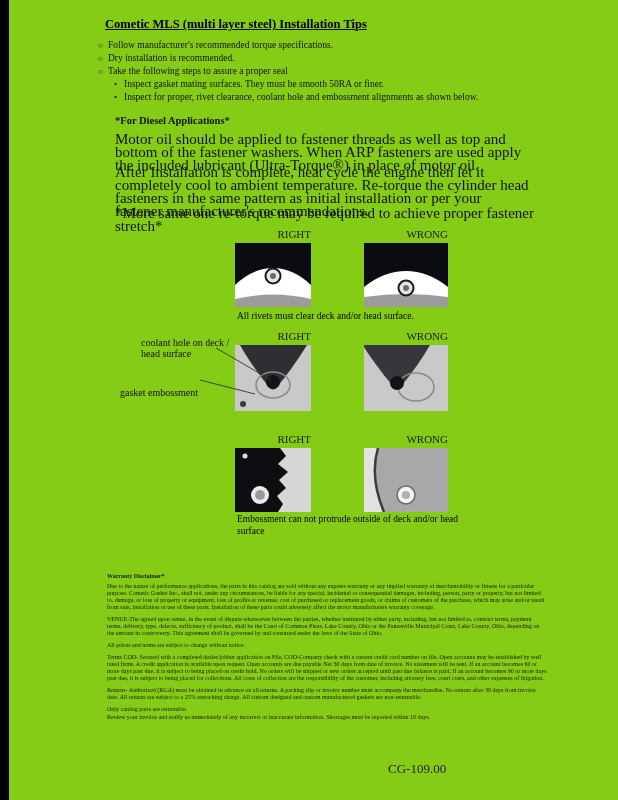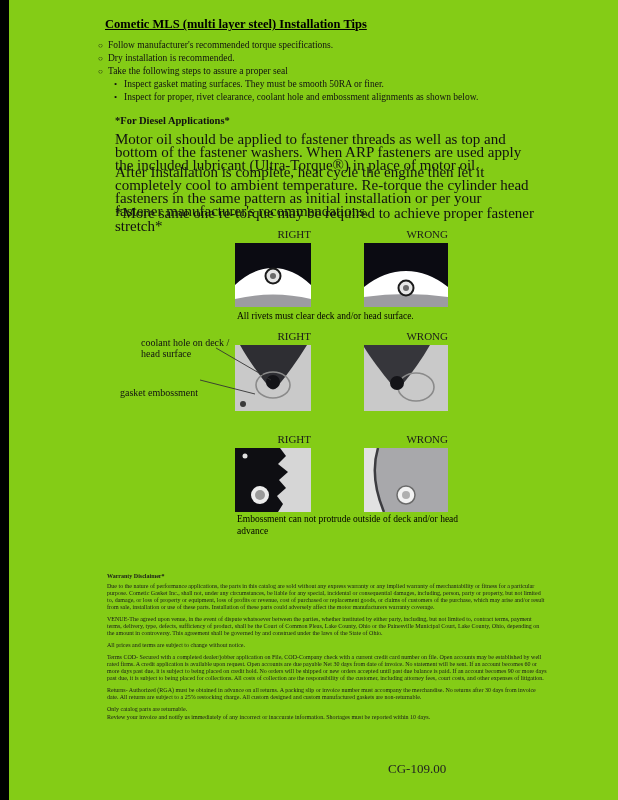--- a/index.html
+++ b/index.html
@@ -136,21 +136,21 @@
   </div>
   <div class="photo" style="left:364px; top:448px; width:84px; height:64px;">
     <svg viewBox="0 0 84 64" preserveAspectRatio="none">
       <rect width="84" height="64" fill="#e2e2e2"></rect>
       <path d="M14,0 C8,20 10,40 20,64 H84 V0 Z" fill="#a8a8ab"></path>
       <path d="M14,0 C8,20 10,40 20,64" fill="none" stroke="#3c3c40" stroke-width="2.5"></path>
       <circle cx="42" cy="47" r="9" fill="#f2f2f2" stroke="#6a6a6a" stroke-width="1.5"></circle>
       <circle cx="42" cy="47" r="4" fill="#b0b0b0"></circle>
     </svg>
   </div>
-  <div class="caption" style="left:237px; top:514px; width:235px;">Embossment can not protrude outside of deck and/or head advance</div>
+  <div class="caption" style="left:237px; top:514px; width:235px;">Embossment can not protrude outside of deck and/or head surface</div>
 
   <svg class="anno-lines">
     <line x1="216" y1="348" x2="271" y2="380" stroke="#333" stroke-width="0.9"></line>
     <line x1="200" y1="380" x2="255" y2="394" stroke="#333" stroke-width="0.9"></line>
   </svg>
 
   <div class="disclaimer">
     <div class="dheading">Warranty Disclaimer*</div>
     <p>Due to the nature of performance applications, the parts in this catalog are sold without any express warranty or any implied warranty of merchantability or fitness for a particular purpose.  Cometic Gasket Inc., shall not, under any circumstances, be liable for any special, incidental or consequential damages, including, person, party or property, but not limited to, damage, or loss of property or equipment, loss of profits or revenue, cost of purchased or replacement goods, or claims of customers of the purchase, which may arise and/or result from sale, installation or use of these parts.  Installation of these parts could adversely affect the motor manufacturers warranty coverage.</p>
     <p>VENUE-The agreed upon venue, in the event of dispute whatsoever between the parties, whether instituted by either party, including, but not limited to, contract terms, payment terms, delivery, type, defects, sufficiency of product, shall be the Court of Common Pleas, Lake County, Ohio or the Painesville Municipal Court, Lake County, Ohio, depending on the amount in controversy. This agreement shall be governed by and construed under the laws of the State of Ohio.</p>

